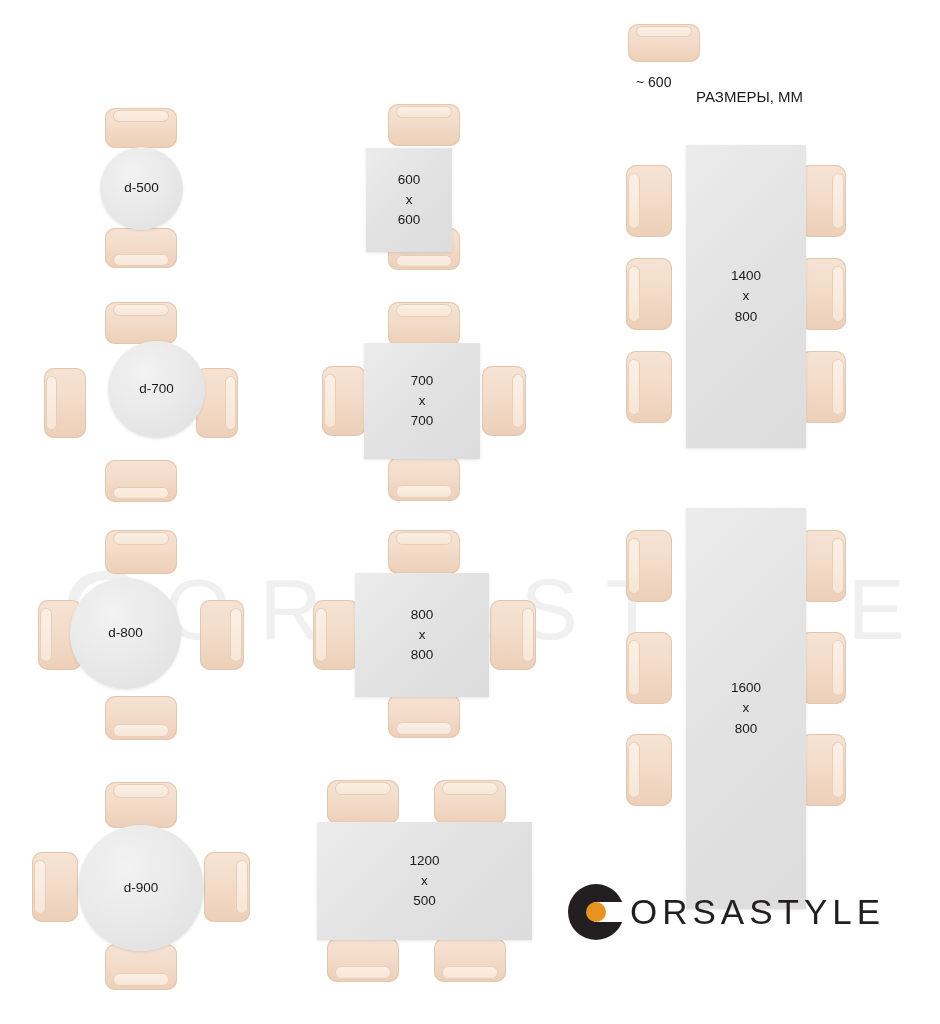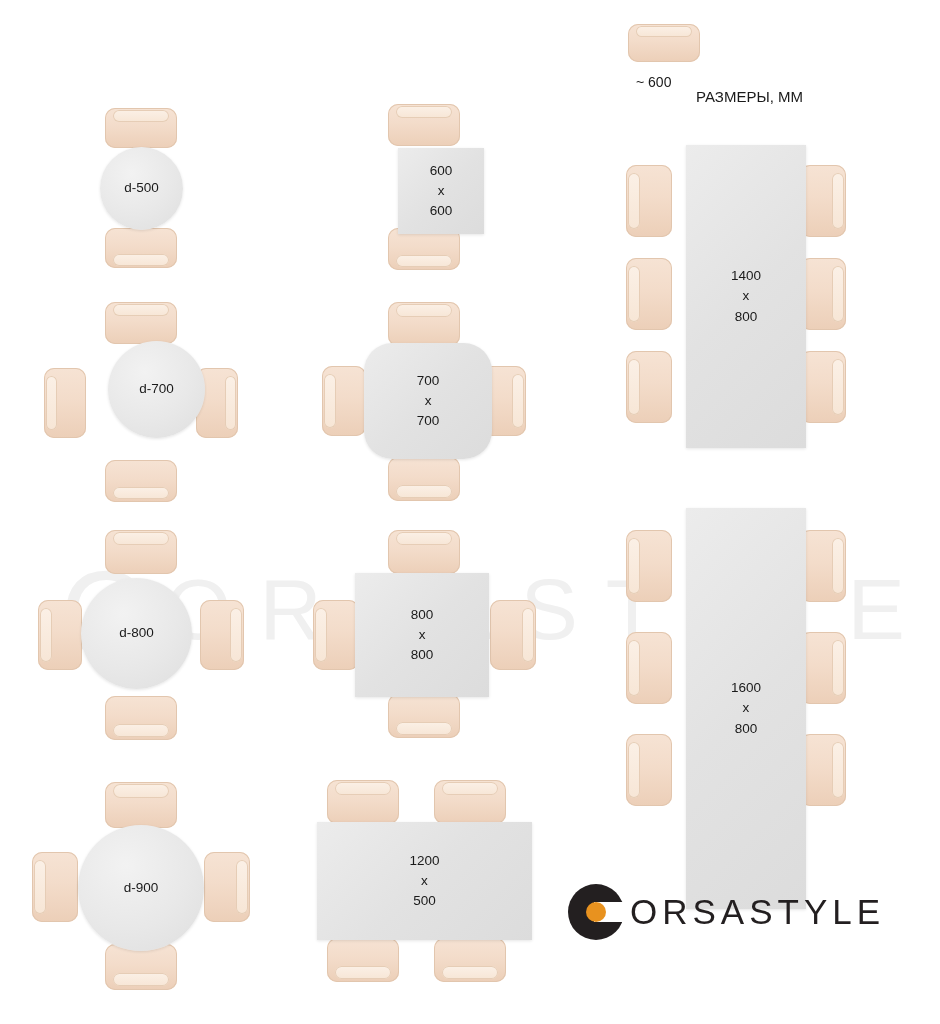--- a/index.html
+++ b/index.html
@@ -202,21 +202,21 @@
   <div class="chair" style="left:38px;top:600px;width:44px;height:70px;">
     <div class="shadow"></div>
     <div class="seat"></div>
     <div class="back" style="left:4%;top:11%;width:27%;height:78%;"></div>
   </div>
   <div class="chair" style="left:200px;top:600px;width:44px;height:70px;">
     <div class="shadow" style="left:4%;"></div>
     <div class="seat"></div>
     <div class="back" style="left:69%;top:11%;width:27%;height:78%;"></div>
   </div>
-  <div class="table-top round" style="left:81px;top:578px;width:111px;height:111px;">
+  <div class="table-top round" style="left:70px;top:578px;width:111px;height:111px;">
     <span class="table-label">d-800</span>
   </div>
 
   <div class="chair" style="left:105px;top:782px;width:72px;height:46px;">
     <div class="shadow"></div>
     <div class="seat"></div>
     <div class="back"></div>
   </div>
   <div class="chair" style="left:105px;top:944px;width:72px;height:46px;">
     <div class="shadow" style="left:6%;top:4%;"></div>
@@ -240,21 +240,21 @@
   <div class="chair" style="left:388px;top:104px;width:72px;height:42px;">
     <div class="shadow"></div>
     <div class="seat"></div>
     <div class="back"></div>
   </div>
   <div class="chair" style="left:388px;top:228px;width:72px;height:42px;">
     <div class="shadow" style="left:6%;top:4%;"></div>
     <div class="seat"></div>
     <div class="back" style="top:64%;"></div>
   </div>
-  <div class="table-top" style="left:398px;top:148px;width:86px;height:86px;justify-content:center;">
+  <div class="table-top" style="left:366px;top:148px;width:86px;height:104px;justify-content:center;">
     <span class="table-label">600
 x
 600</span>
   </div>
 
   <div class="chair" style="left:388px;top:302px;width:72px;height:44px;">
     <div class="shadow"></div>
     <div class="seat"></div>
     <div class="back"></div>
   </div>
@@ -266,21 +266,21 @@
   <div class="chair" style="left:322px;top:366px;width:44px;height:70px;">
     <div class="shadow"></div>
     <div class="seat"></div>
     <div class="back" style="left:4%;top:11%;width:27%;height:78%;"></div>
   </div>
   <div class="chair" style="left:482px;top:366px;width:44px;height:70px;">
     <div class="shadow" style="left:4%;"></div>
     <div class="seat"></div>
     <div class="back" style="left:69%;top:11%;width:27%;height:78%;"></div>
   </div>
-  <div class="table-top" style="left:364px;top:343px;width:128px;height:116px;border-radius:28px;">
+  <div class="table-top" style="left:364px;top:343px;width:116px;height:116px;">
     <span class="table-label">700
 x
 700</span>
   </div>
 
   <div class="chair" style="left:388px;top:530px;width:72px;height:44px;">
     <div class="shadow"></div>
     <div class="seat"></div>
     <div class="back"></div>
   </div>

